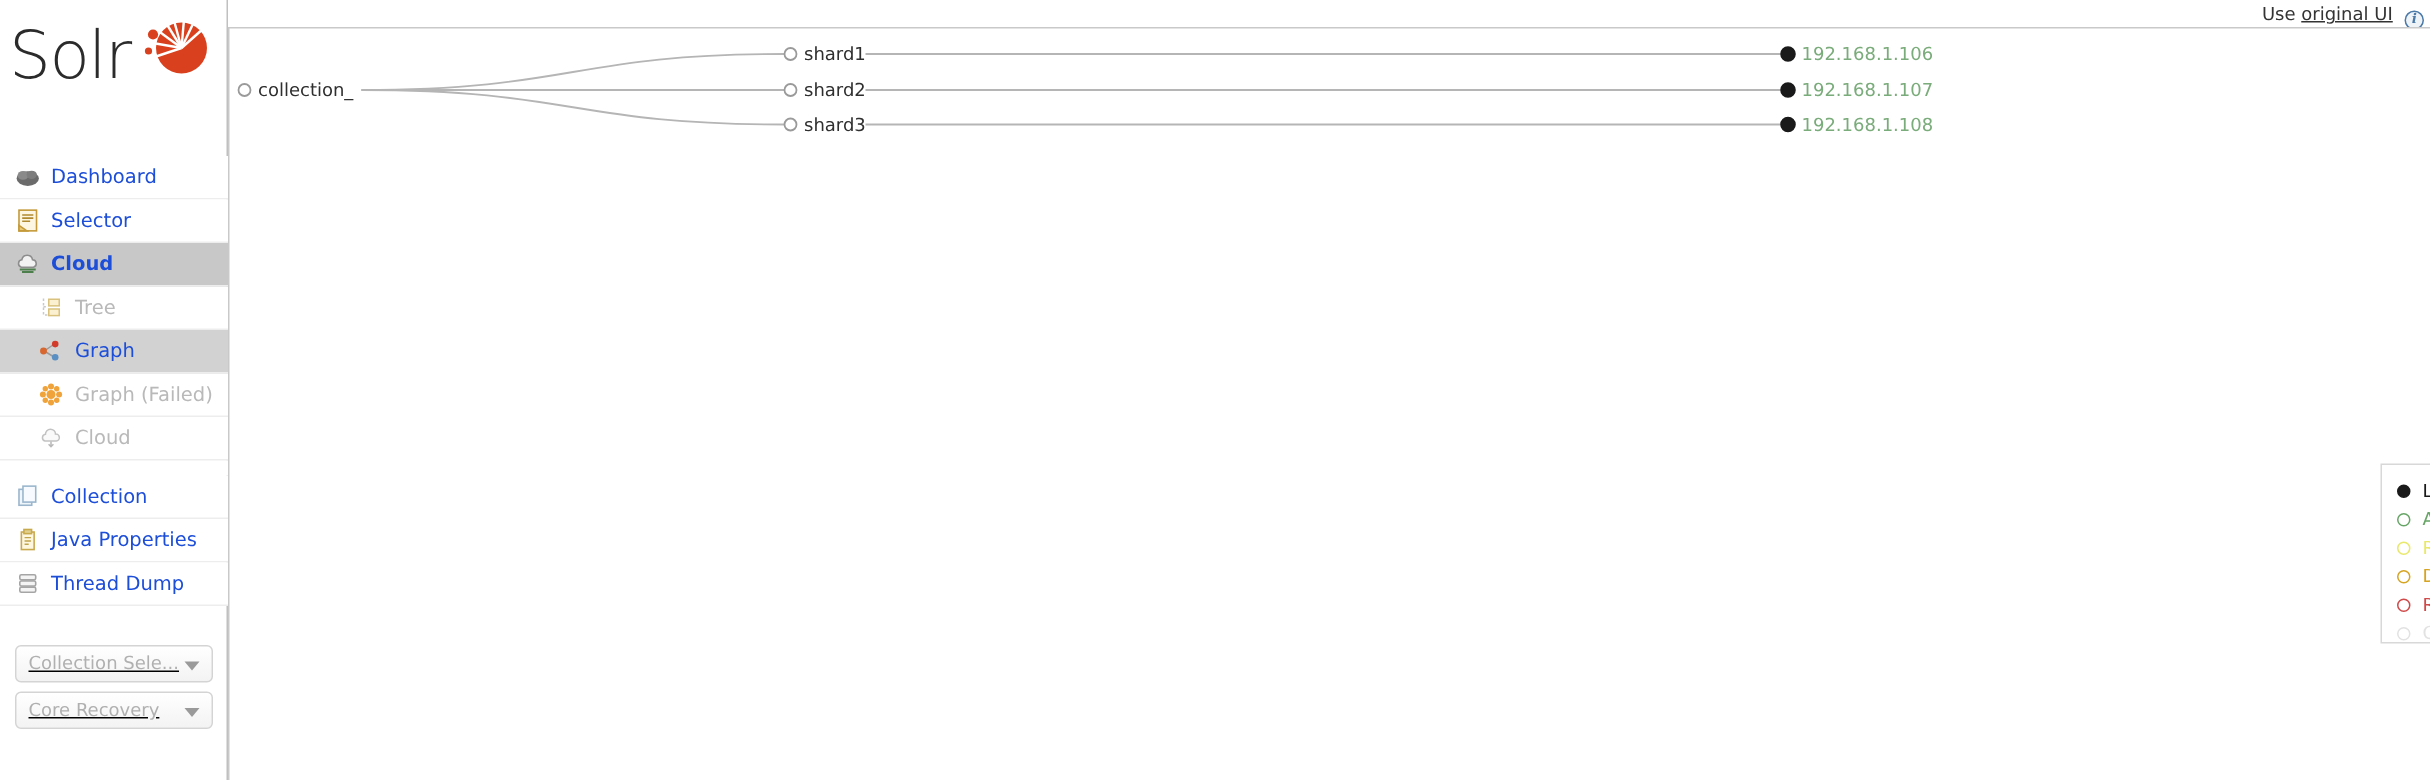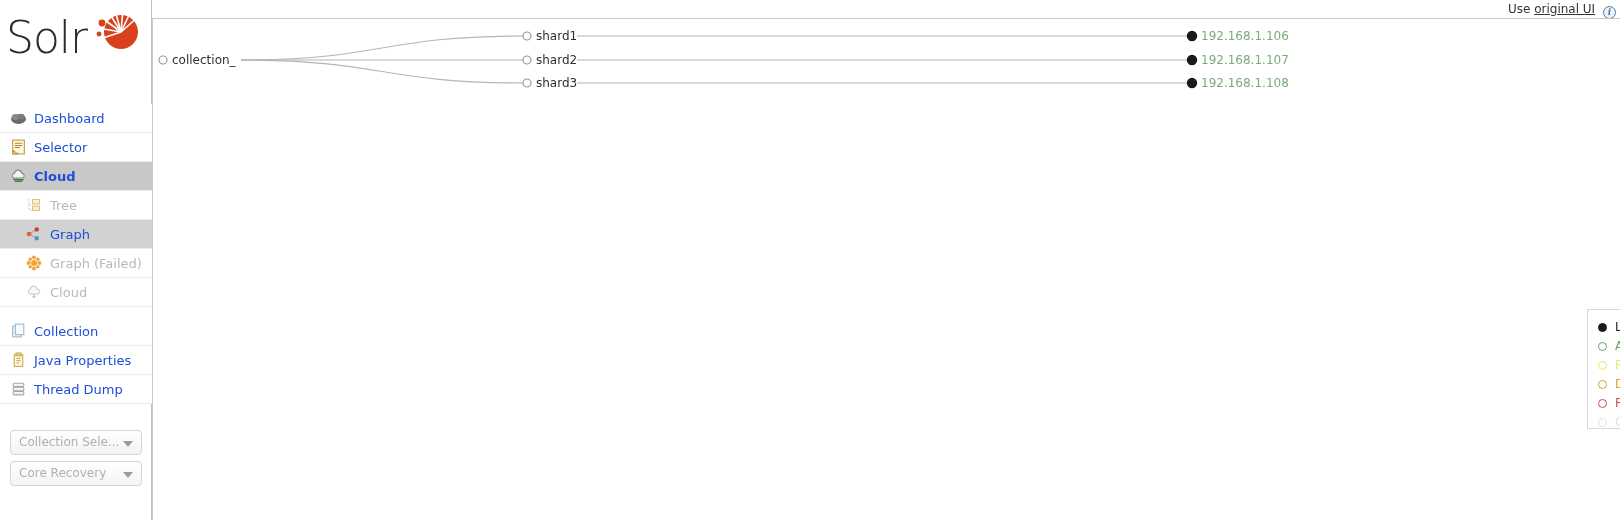--- a/index.html
+++ b/index.html
@@ -75,21 +75,21 @@
     border-bottom: 1px solid #ededed;
     color: #b9b9b9; white-space: nowrap; cursor: pointer;
   }
   .nav-sub.active { background: #d2d2d2; color: #1d4ed8; }
   .nav-sub .ico {
     position: absolute; left: 26px; top: 50%; transform: translateY(-50%);
     width: 16px; height: 16px;
   }
   .nav-gap { height: 10px; background: #fff; }
 
-  .selectors { position: absolute; left: 0; top: 424px; width: 152px; }
+  .selectors { position: absolute; left: 0; top: 424px; width: 152px; text-decoration: underline; }
   .selector {
     margin: 6px 10px 0 10px;
     height: 25px;
     border: 1px solid #d4d4d4;
     border-radius: 4px;
     background: linear-gradient(#ffffff, #f3f3f3);
     color: #b0b0b0;
     font-size: 12px;
     line-height: 23px;
     padding-left: 8px;

